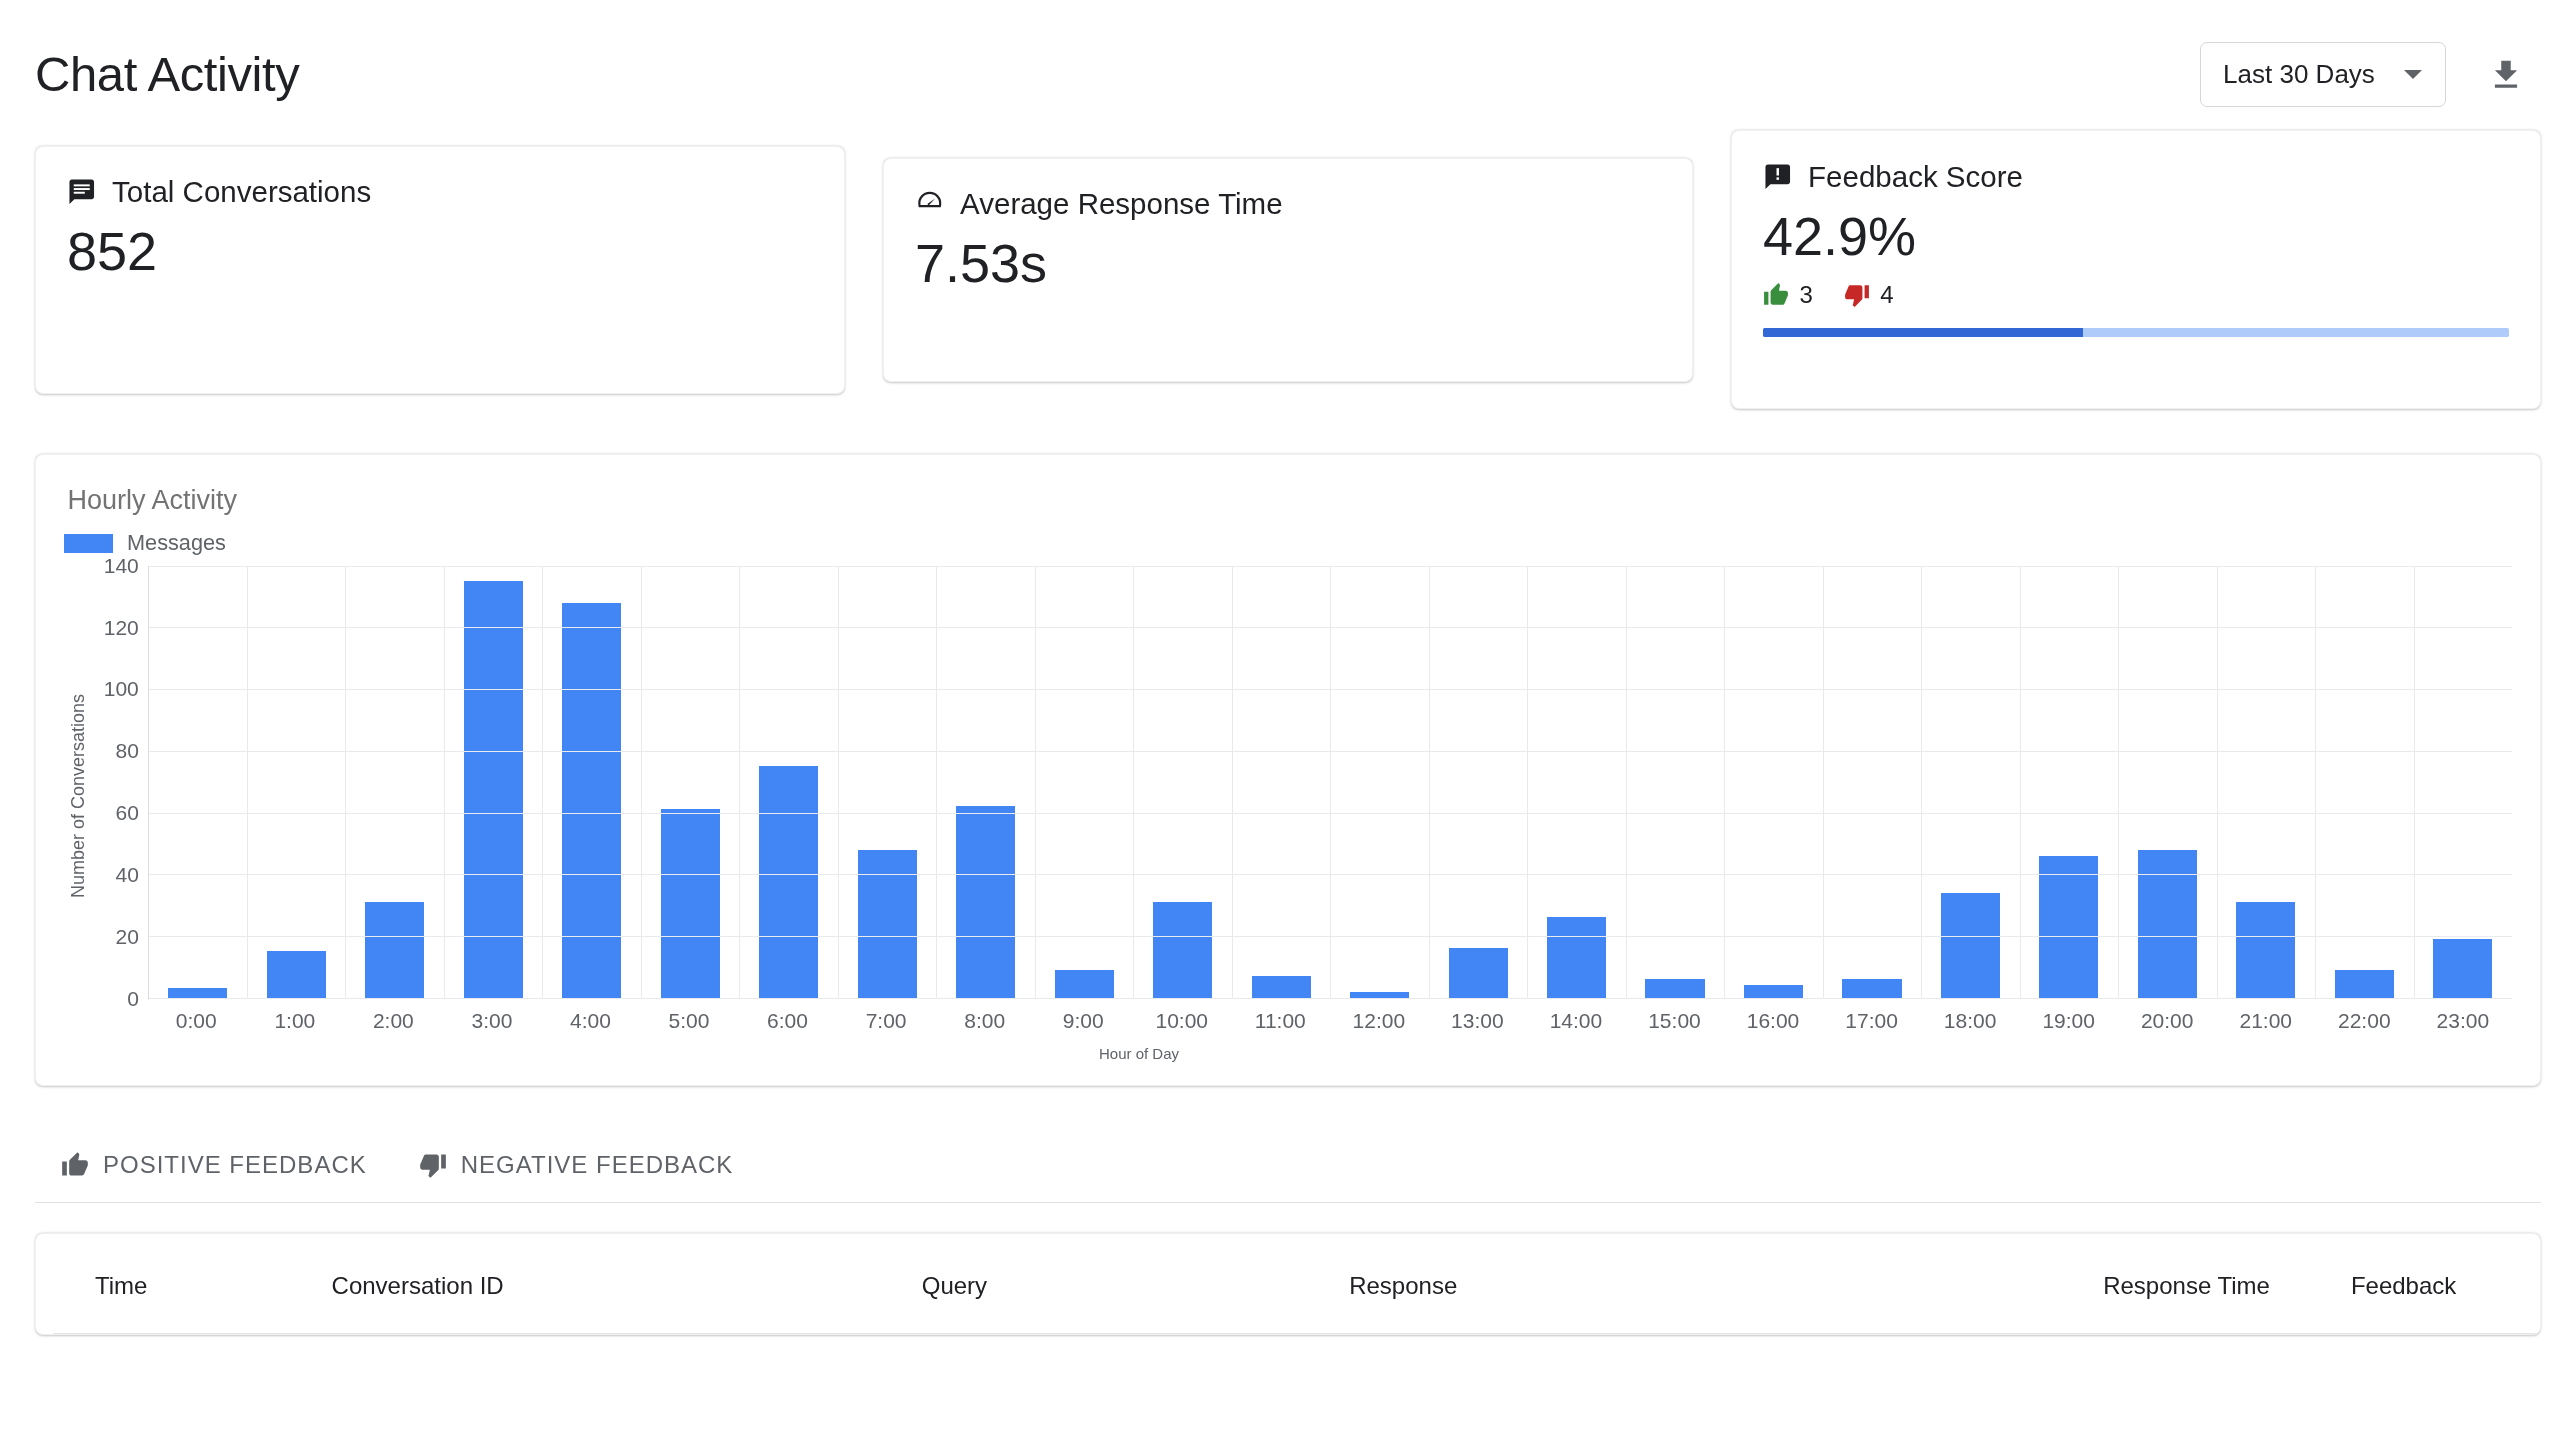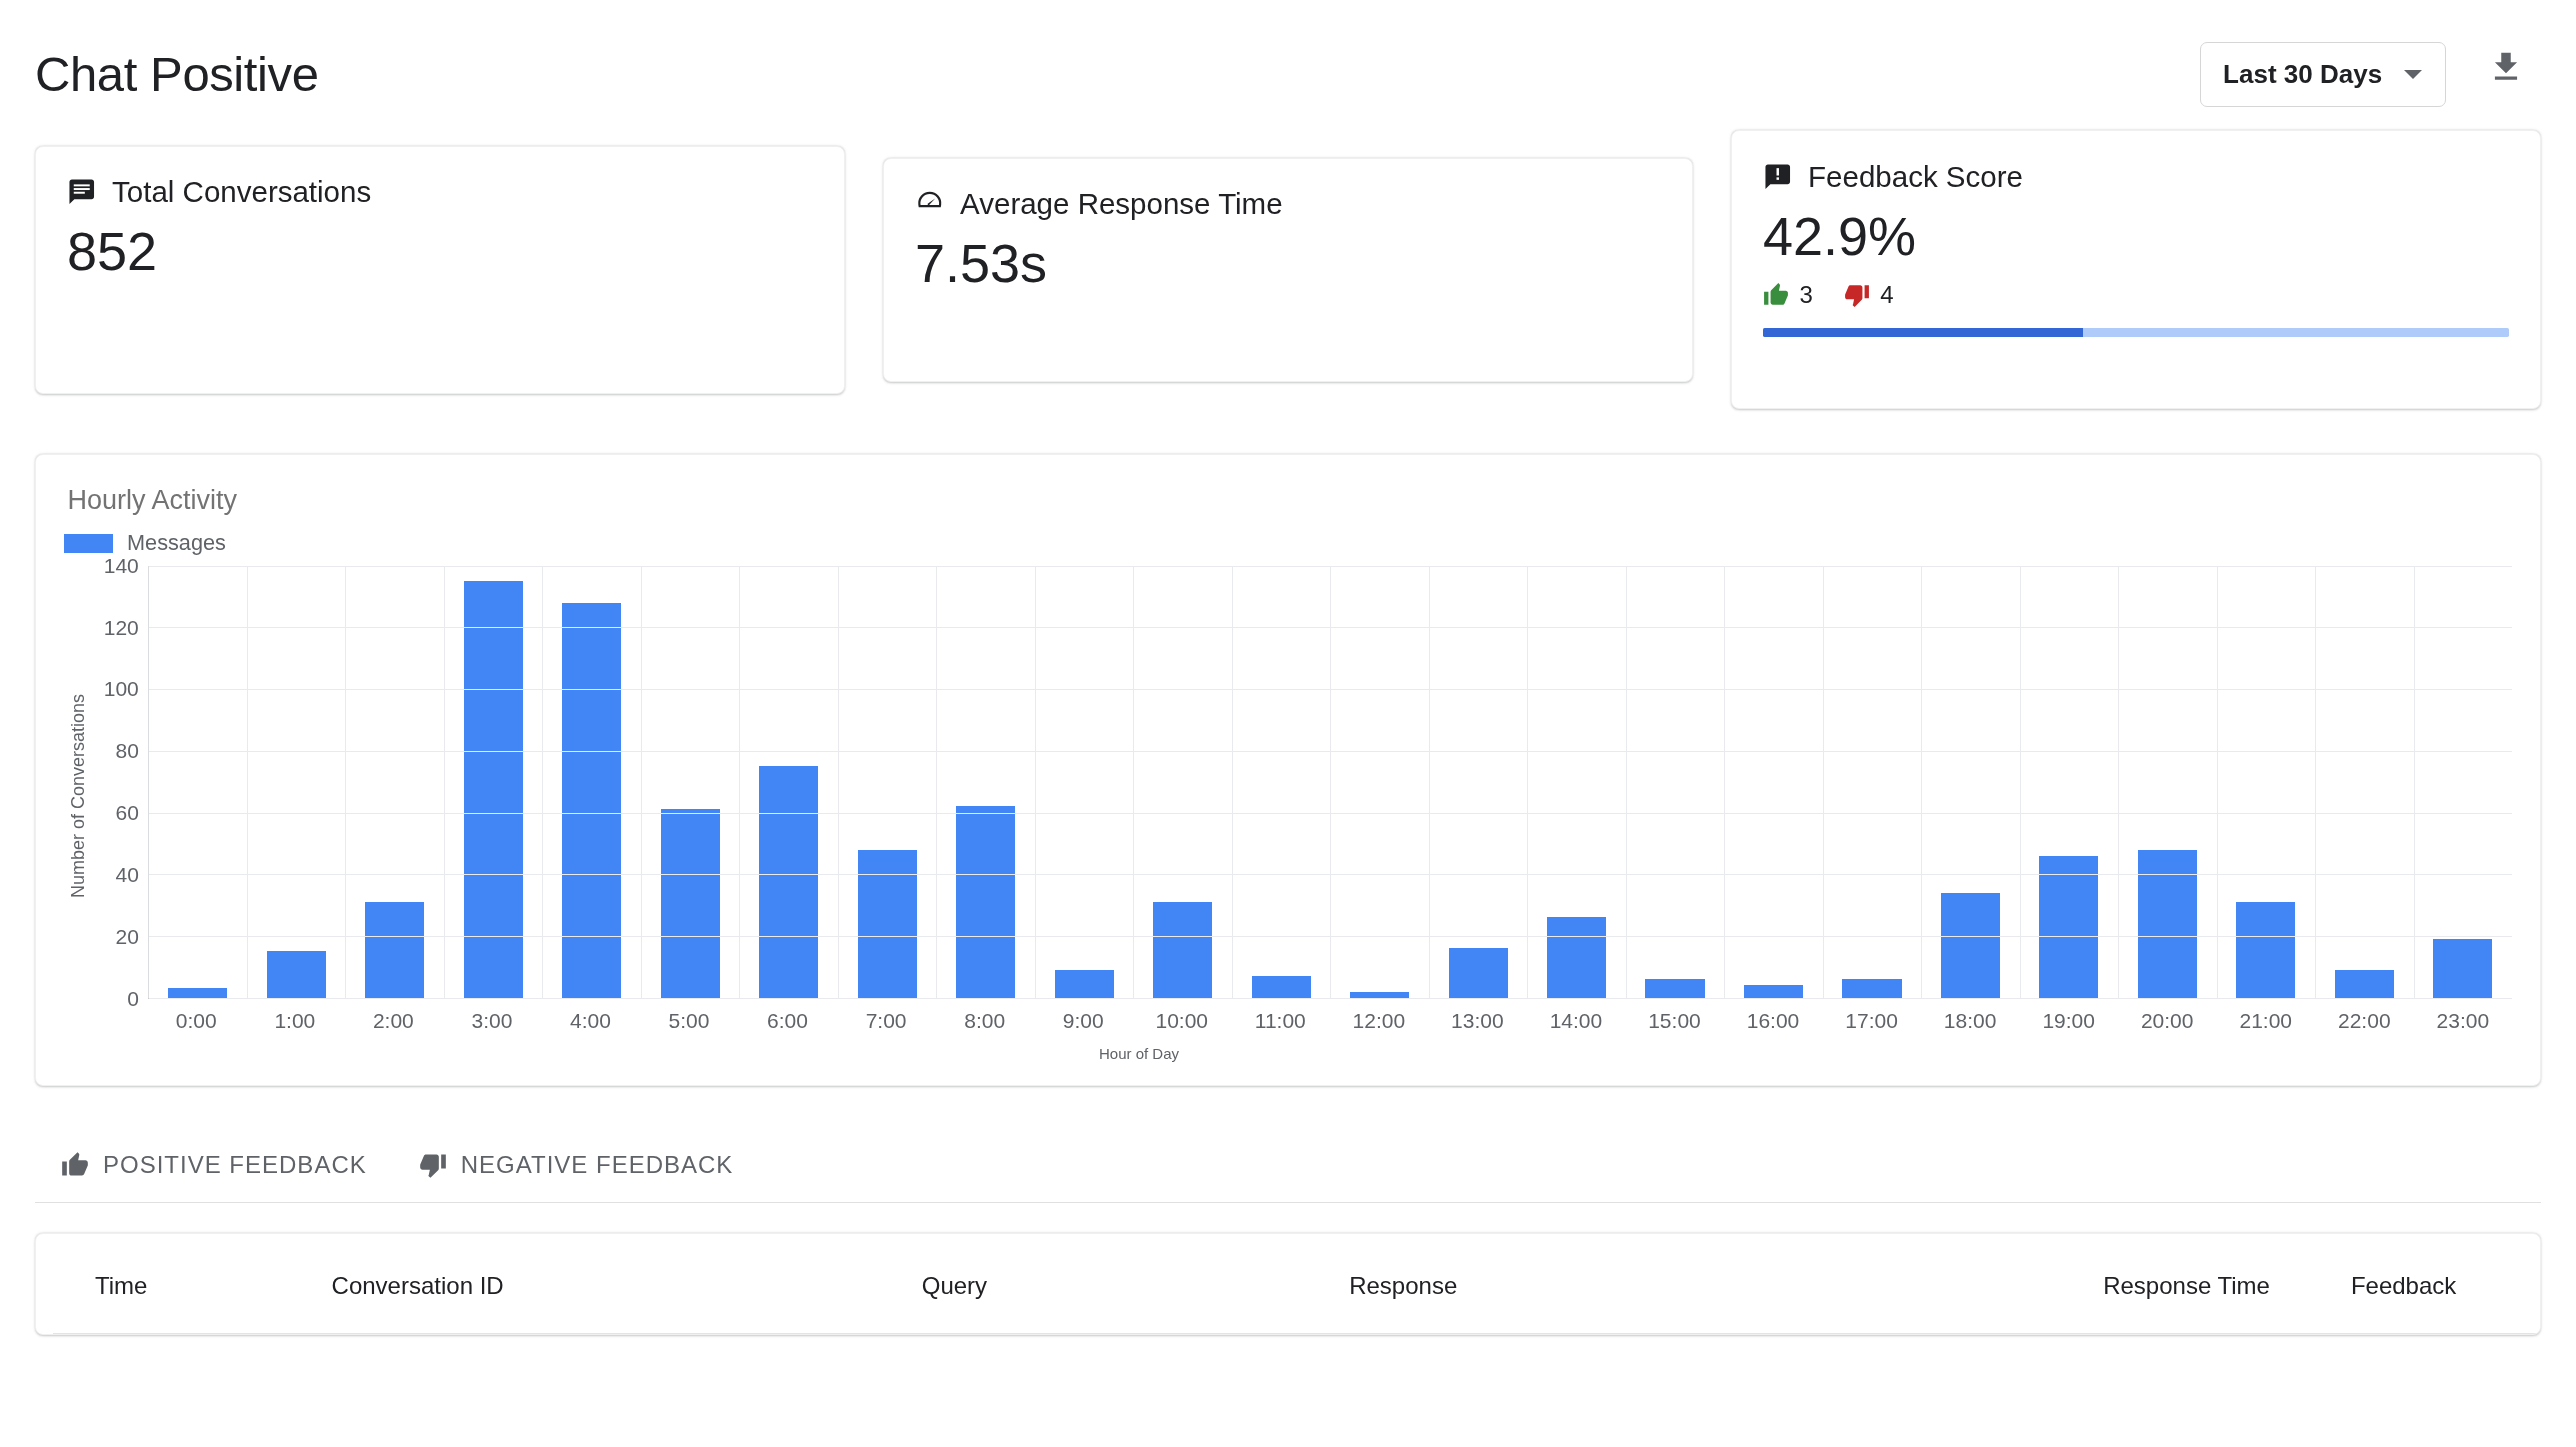--- a/index.html
+++ b/index.html
@@ -24,24 +24,23 @@
   .page-title {
     font-size: 49px;
     font-weight: 400;
     color: #202124;
     letter-spacing: -0.4px;
     line-height: 1;
     margin: 0;
   }
   .header-right {
     display: flex;
-    align-items: flex-start;
+    align-items: center;
     gap: 36px;
     padding-right: 10.4px;
-    font-weight: bold;
   }
   .range-select {
     display: flex;
     align-items: center;
     gap: 21px;
     border: 0.9px solid #d6d6d6;
     border-radius: 7px;
     background: #fff;
     padding: 15.6px 22.5px;
     min-width: 246px;
@@ -274,21 +273,21 @@
   th.col-convid    { width: 607px; }
   th.col-query     { width: 442px; }
   th.col-response  { width: 780px; }
   th.col-resptime  { width: 251px; }
   th.col-feedback  { width: 208px; padding-right: 52px; }
 </style>
 </head>
 <body>
 
 <div class="page-header">
-  <h1 class="page-title">Chat Positive</h1>
+  <h1 class="page-title">Chat Activity</h1>
 
   <div class="header-right">
     <div class="range-select">
       <span class="range-select-label">Last 30 Days</span>
       <span class="caret"></span>
     </div>
     <div class="download-btn">
       <svg width="38" height="38" viewBox="0 0 24 24">
         <path d="M5 20h14v-2H5v2zM19 9h-4V3H9v6H5l7 7 7-7z" fill="#5f6368"></path>
       </svg>

